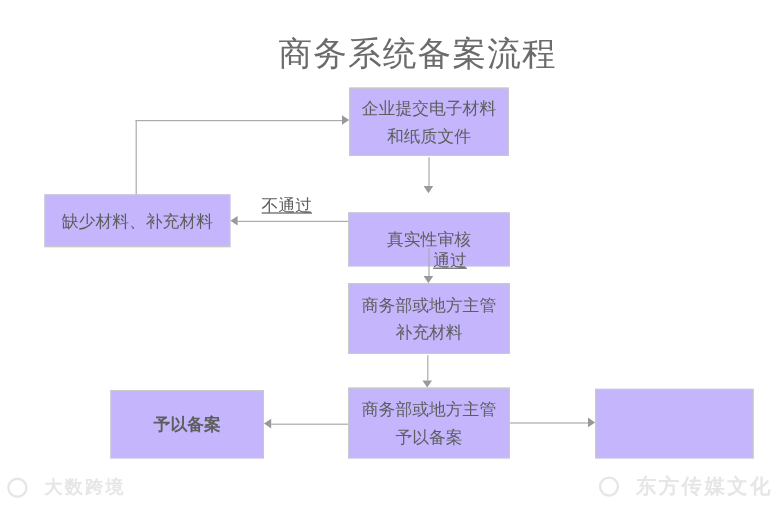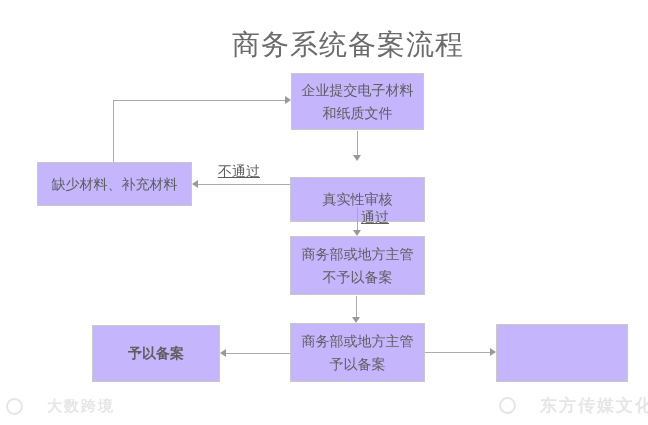--- a/index.html
+++ b/index.html
@@ -32,21 +32,21 @@
   .ah-down {border-left:4px solid transparent;border-right:4px solid transparent;border-top:6px solid var(--arrowhead,#999);}
   .ah-left {border-top:4px solid transparent;border-bottom:4px solid transparent;border-right:6px solid var(--arrowhead,#999);}
   .ah-right{border-top:4px solid transparent;border-bottom:4px solid transparent;border-left:6px solid var(--arrowhead,#999);}
   .edge-label{
     position:absolute;font-size:14px;color:var(--text,#5e5e5e);
     text-decoration:underline;white-space:nowrap;
   }
   .lbl-pass{left:361px;top:209px;}
   .lbl-fail{left:218px;top:163px;}
   .wm{
-    position:absolute;display:flex;align-items:center;gap:24px;
+    position:absolute;display:flex;align-items:center;gap:14px;
     color:var(--watermark,#e6e6e6);font-weight:bold;white-space:nowrap;
   }
   .wm-left {left:6px;top:397px;font-size:15px;letter-spacing:2px;}
   .wm-right{left:499px;top:394px;font-size:17px;letter-spacing:2px;}
   .wm-logo{
     display:inline-block;width:13px;height:13px;border:2px solid currentColor;
     border-radius:50%;flex:0 0 auto;
   }
 </style>
 </head>
@@ -64,21 +64,21 @@
   <div class="node n-review">
     <div>真实性审核</div>
   </div>
 
   <div class="node n-missing">
     <div>缺少材料、补充材料</div>
   </div>
 
   <div class="node n-accept">
     <div>商务部或地方主管</div>
-    <div>不予以备案</div>
+    <div>补充材料</div>
   </div>
 
   <div class="node n-filing">
     <div>商务部或地方主管</div>
     <div>予以备案</div>
   </div>
 
   <div class="node n-granted">
     <div>予以备案</div>
   </div>

